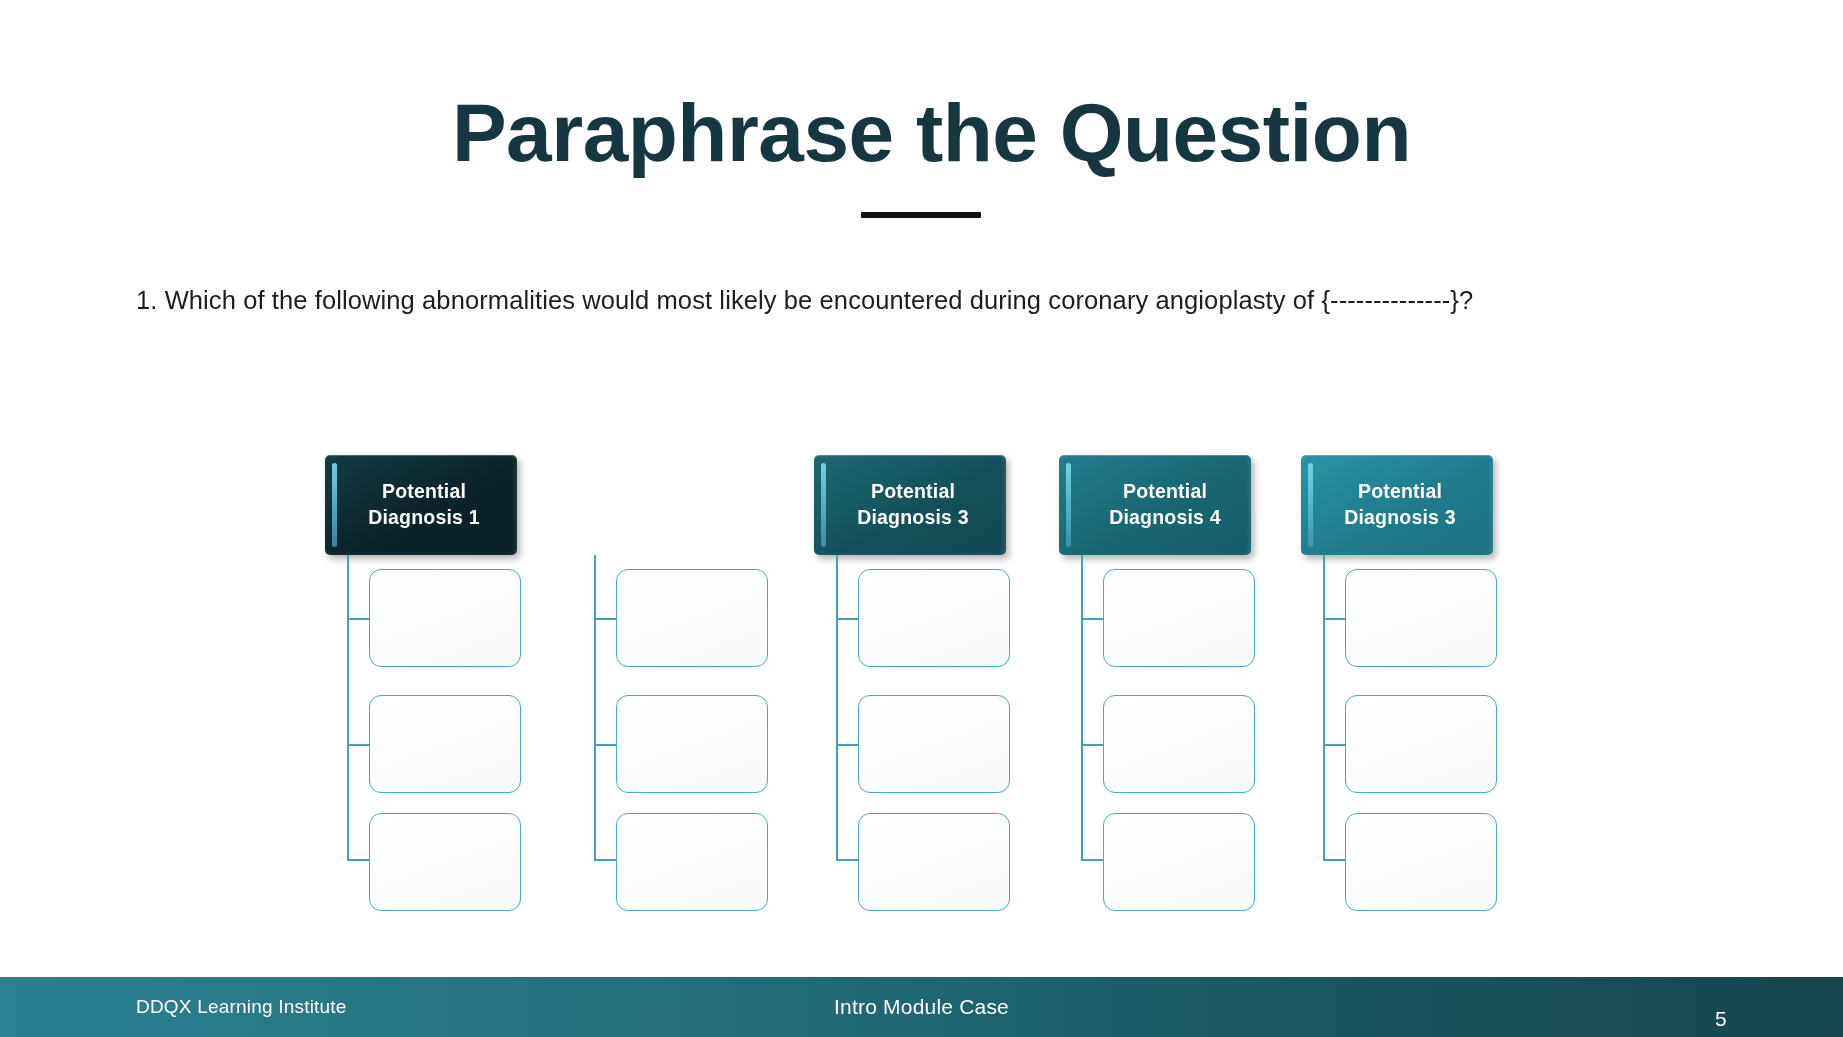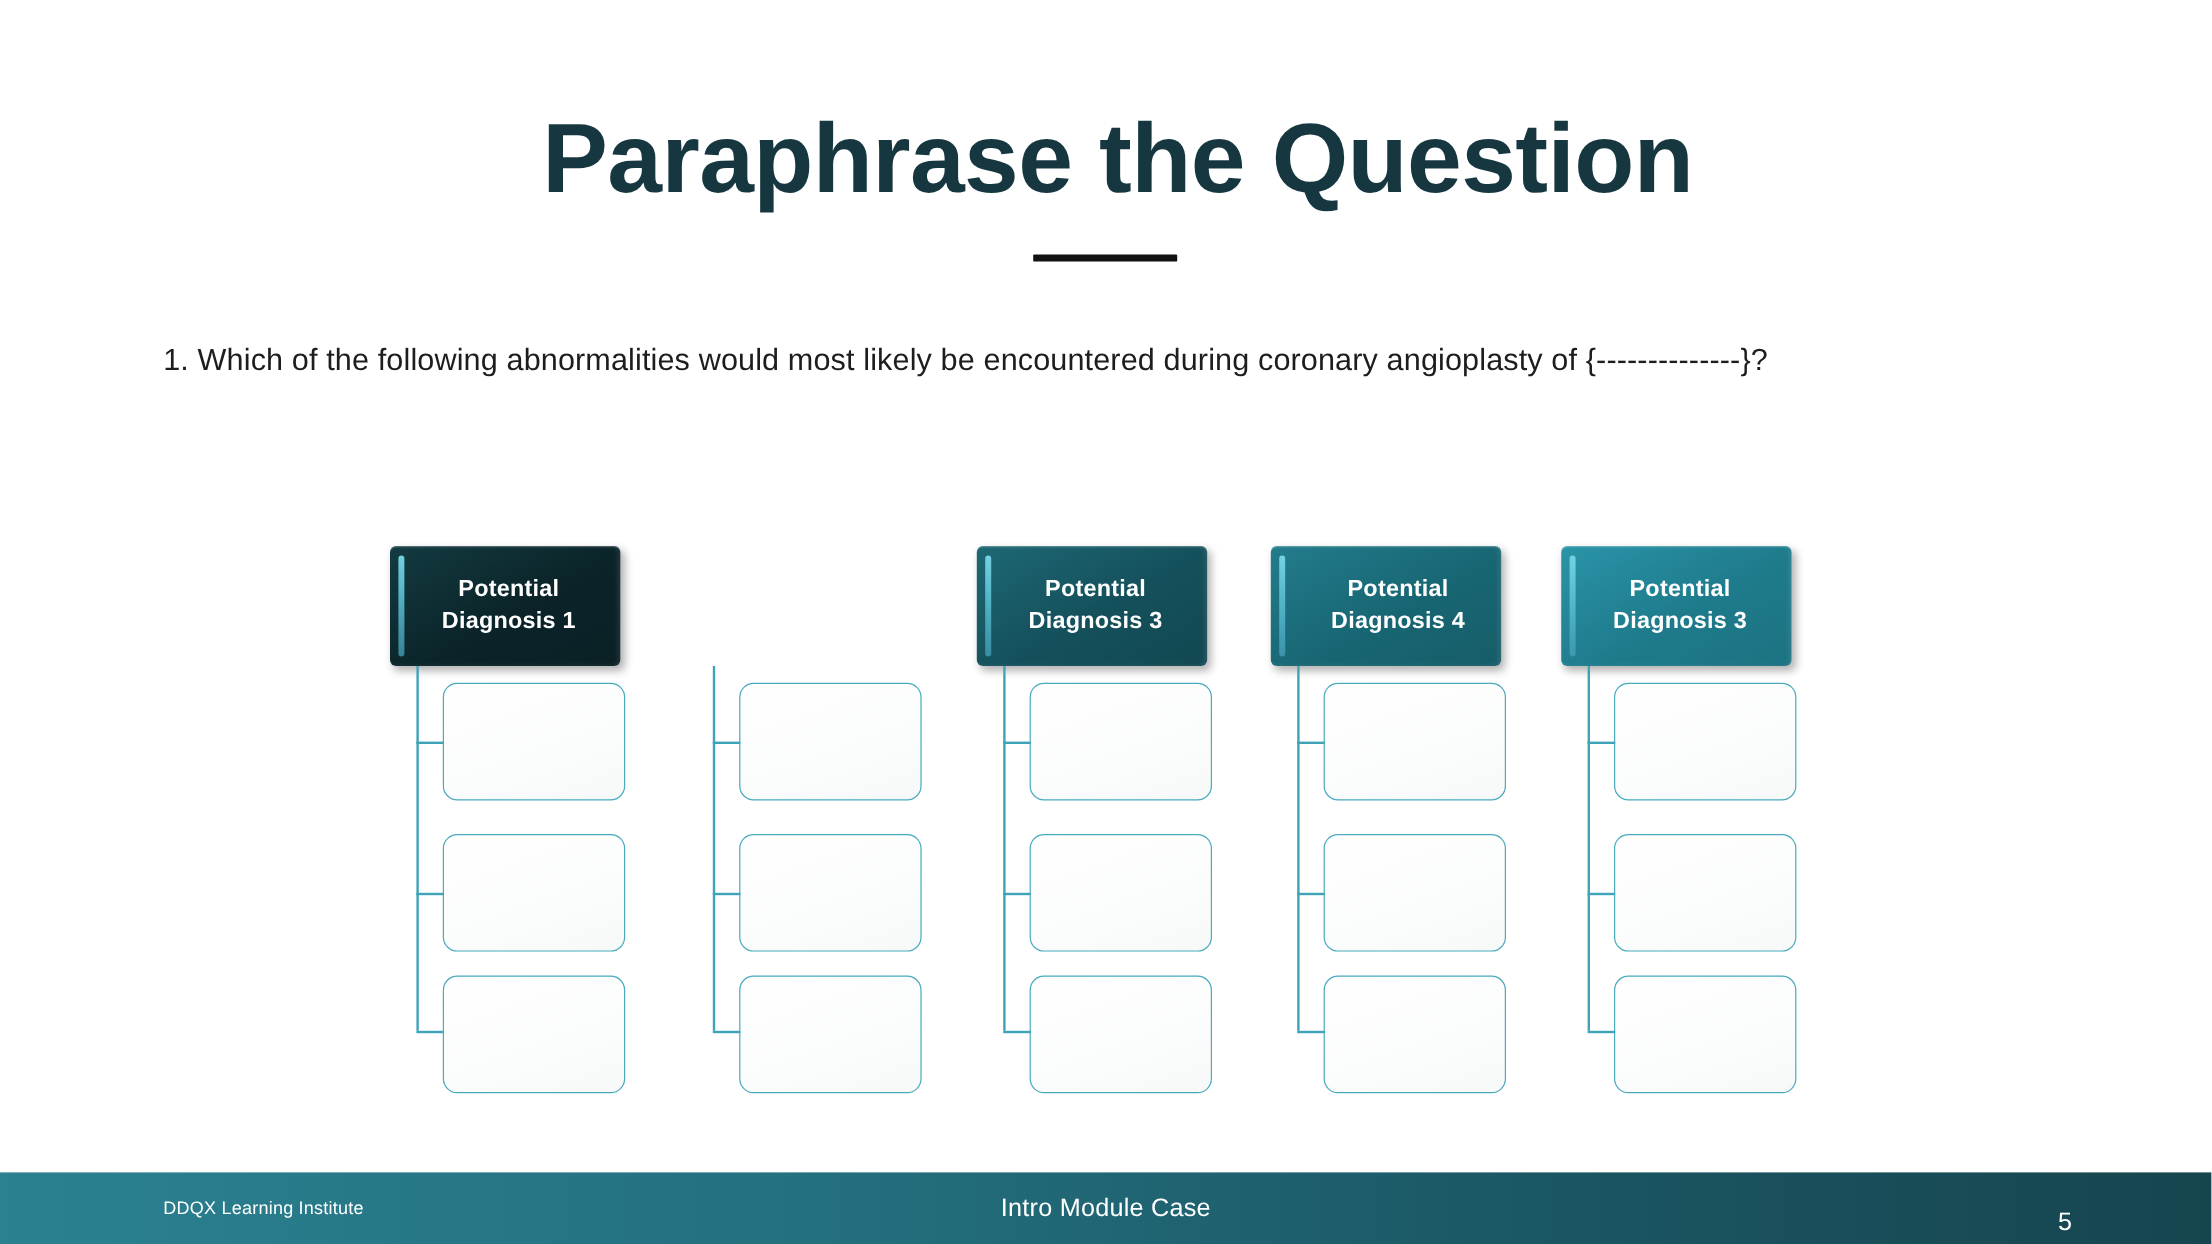--- a/index.html
+++ b/index.html
@@ -155,21 +155,21 @@
     width: 1843px;
     height: 60px;
     background: linear-gradient(90deg, #2b8190 0%, #236f7e 38%, #1b5663 70%, #16454f 100%);
     display: flex;
     align-items: center;
     color: #ffffff;
   }
   .footer-left {
     position: absolute;
     left: 136px;
-    font-size: 15px;
+    font-size: 19px;
     letter-spacing: 0.2px;
   }
   .footer-center {
     position: absolute;
     left: 0;
     width: 1843px;
     text-align: center;
     font-size: 21px;
     letter-spacing: 0.2px;
   }

